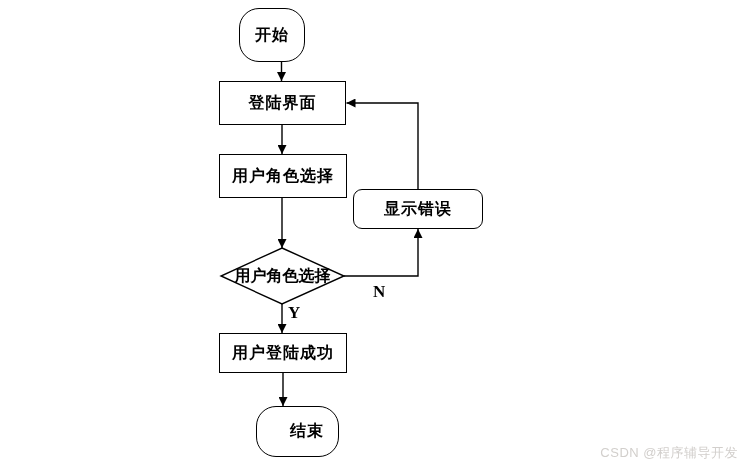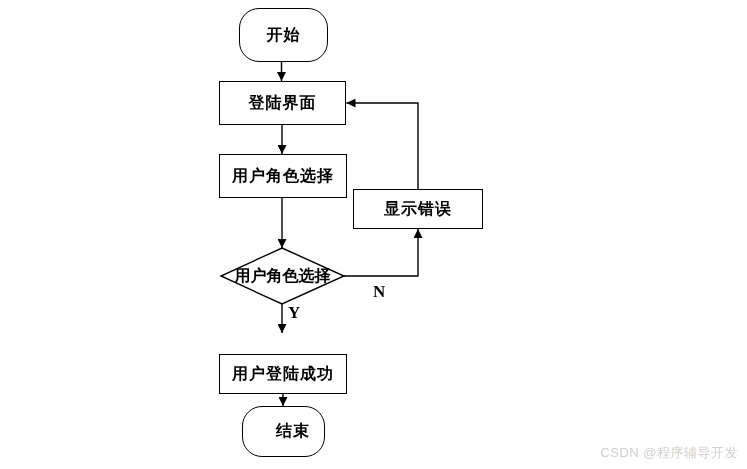--- a/index.html
+++ b/index.html
@@ -31,26 +31,26 @@
     align-items: center;
     justify-content: center;
     font-size: 16px;
     font-weight: bold;
     color: #000000;
     letter-spacing: 1px;
   }
   .terminator {
     border-radius: 20px;
   }
-  .node-start  { left: 239px; top: 8px;   width: 89px;  height: 54px; }
+  .node-start  { left: 239px; top: 8px;   width: 66px;  height: 54px; }
   .node-login  { left: 219px; top: 81px;  width: 127px; height: 44px; font-family: Liberation Mono, monospace; }
   .node-role   { left: 219px; top: 154px; width: 128px; height: 44px; }
-  .node-error  { left: 353px; top: 189px; width: 130px; height: 40px; }
-  .node-success{ left: 219px; top: 333px; width: 128px; height: 40px; margin-top: 21px; }
-  .node-end    { left: 242px; top: 406px; width: 83px;  height: 51px; padding-left: 19px; }
+  .node-error  { left: 353px; top: 189px; width: 130px; height: 40px; border-radius: 9px; }
+  .node-success{ left: 219px; top: 333px; width: 128px; height: 40px; }
+  .node-end    { left: 256px; top: 406px; width: 83px;  height: 51px; padding-left: 19px; }
   .diamond-label {
     position: absolute;
     left: 222px;
     top: 262px;
     width: 121px;
     height: 28px;
     display: flex;
     align-items: center;
     justify-content: center;
     font-size: 16px;

